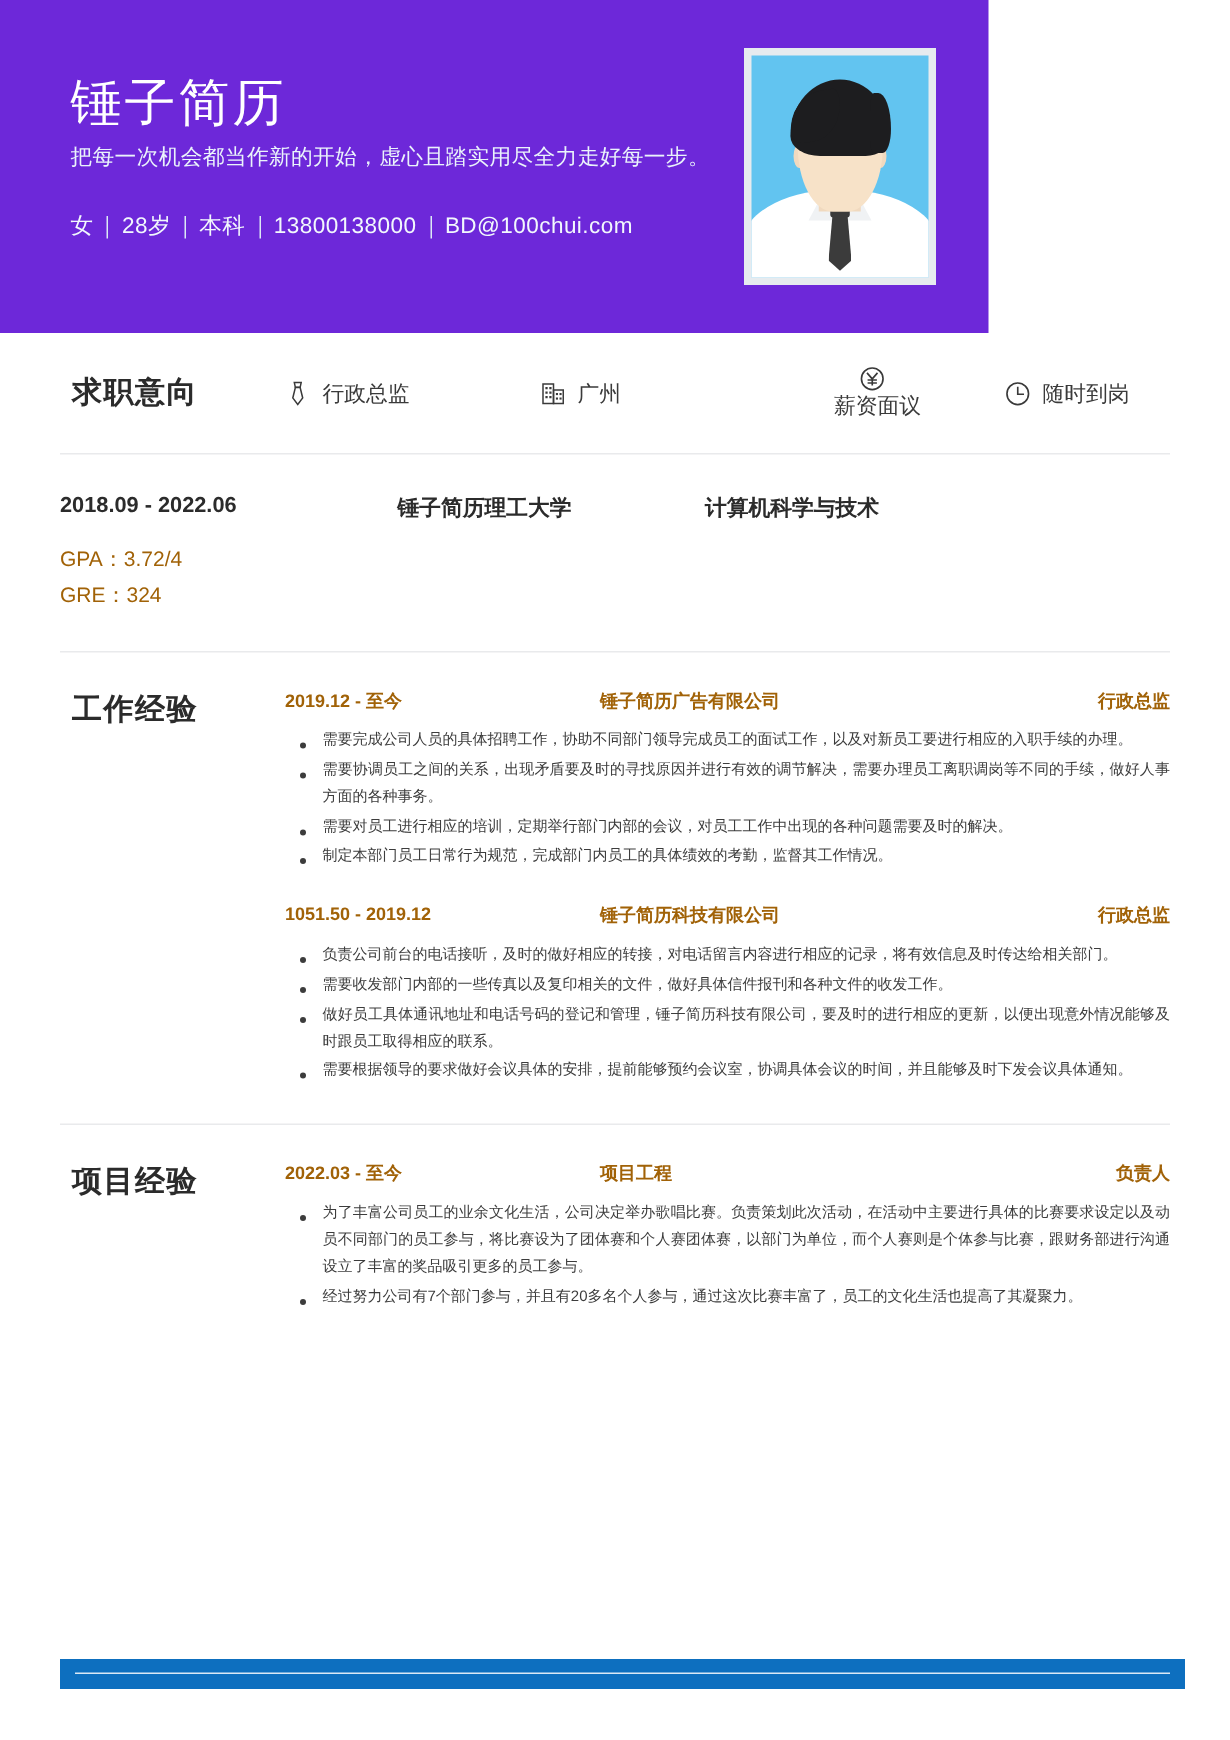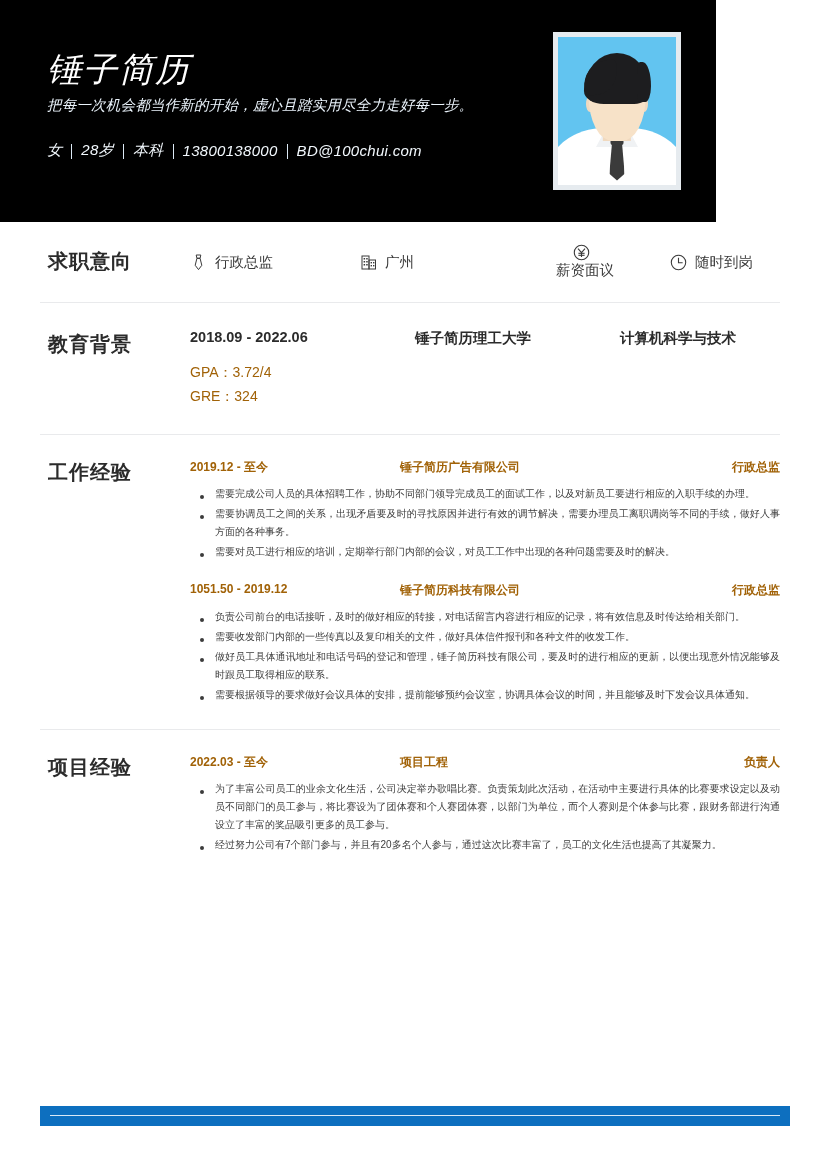--- a/index.html
+++ b/index.html
@@ -12,25 +12,24 @@
     height: 1160px;
     font-family: "Liberation Sans", "DejaVu Sans", sans-serif;
     color: #333333;
     overflow: hidden;
     position: relative;
   }
 
   
   .header {
     position: relative;
-    width: 716px;
+    width: 659px;
     height: 222px;
-    background: #000000;
+    background: #6d28d9;
     box-sizing: border-box;
-    font-style: italic;
   }
   .header-inner {
     position: absolute;
     left: 47px;
     top: 50px;
     width: 560px;
   }
   .name {
     font-size: 34px;
     font-weight: 400;
@@ -432,21 +431,20 @@
 
         </div>
       </div>
     </div>
   </div>
 
   <div class="divider"></div>
 
   <div class="section education">
     <div class="section-row">
-      <div class="sec-title">教育背景</div>
       <div class="sec-body">
         <div class="edu-head">
           <div class="edu-date">2018.09 - 2022.06</div>
           <div class="edu-school">锤子简历理工大学</div>
           <div class="edu-major">计算机科学与技术</div>
         </div>
         <div class="edu-sub">
           <div>GPA：3.72/4</div>
           <div>GRE：324</div>
         </div>
@@ -464,20 +462,21 @@
         <div class="job">
           <div class="job-head">
             <div class="job-date">2019.12 - 至今</div>
             <div class="job-company">锤子简历广告有限公司</div>
             <div class="job-role">行政总监</div>
           </div>
           <ul class="bullets">
             <li>需要完成公司人员的具体招聘工作，协助不同部门领导完成员工的面试工作，以及对新员工要进行相应的入职手续的办理。</li>
             <li>需要协调员工之间的关系，出现矛盾要及时的寻找原因并进行有效的调节解决，需要办理员工离职调岗等不同的手续，做好人事方面的各种事务。</li>
             <li>需要对员工进行相应的培训，定期举行部门内部的会议，对员工工作中出现的各种问题需要及时的解决。</li>
+            <li>制定本部门员工日常行为规范，完成部门内员工的具体绩效的考勤，监督其工作情况。</li>
           </ul>
         </div>
 
         <div class="job">
           <div class="job-head">
             <div class="job-date">1051.50 - 2019.12</div>
             <div class="job-company">锤子简历科技有限公司</div>
             <div class="job-role">行政总监</div>
           </div>
           <ul class="bullets">

